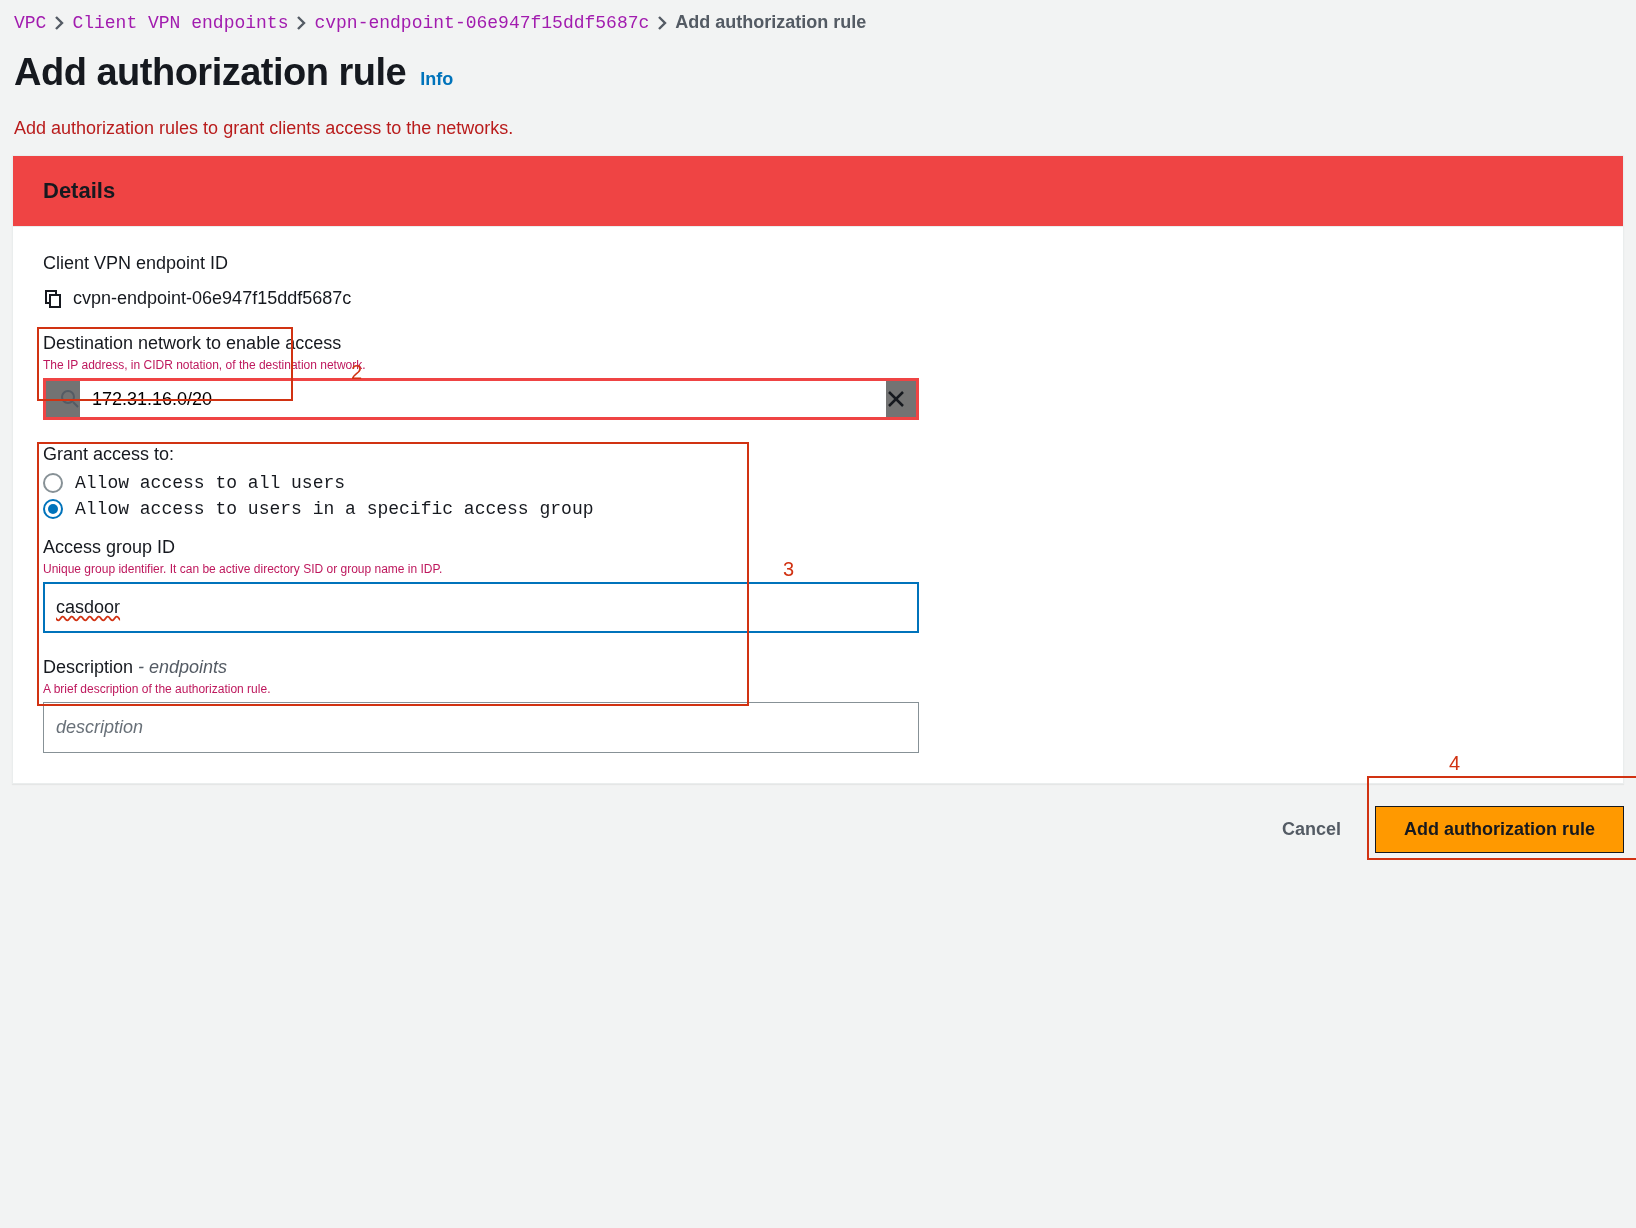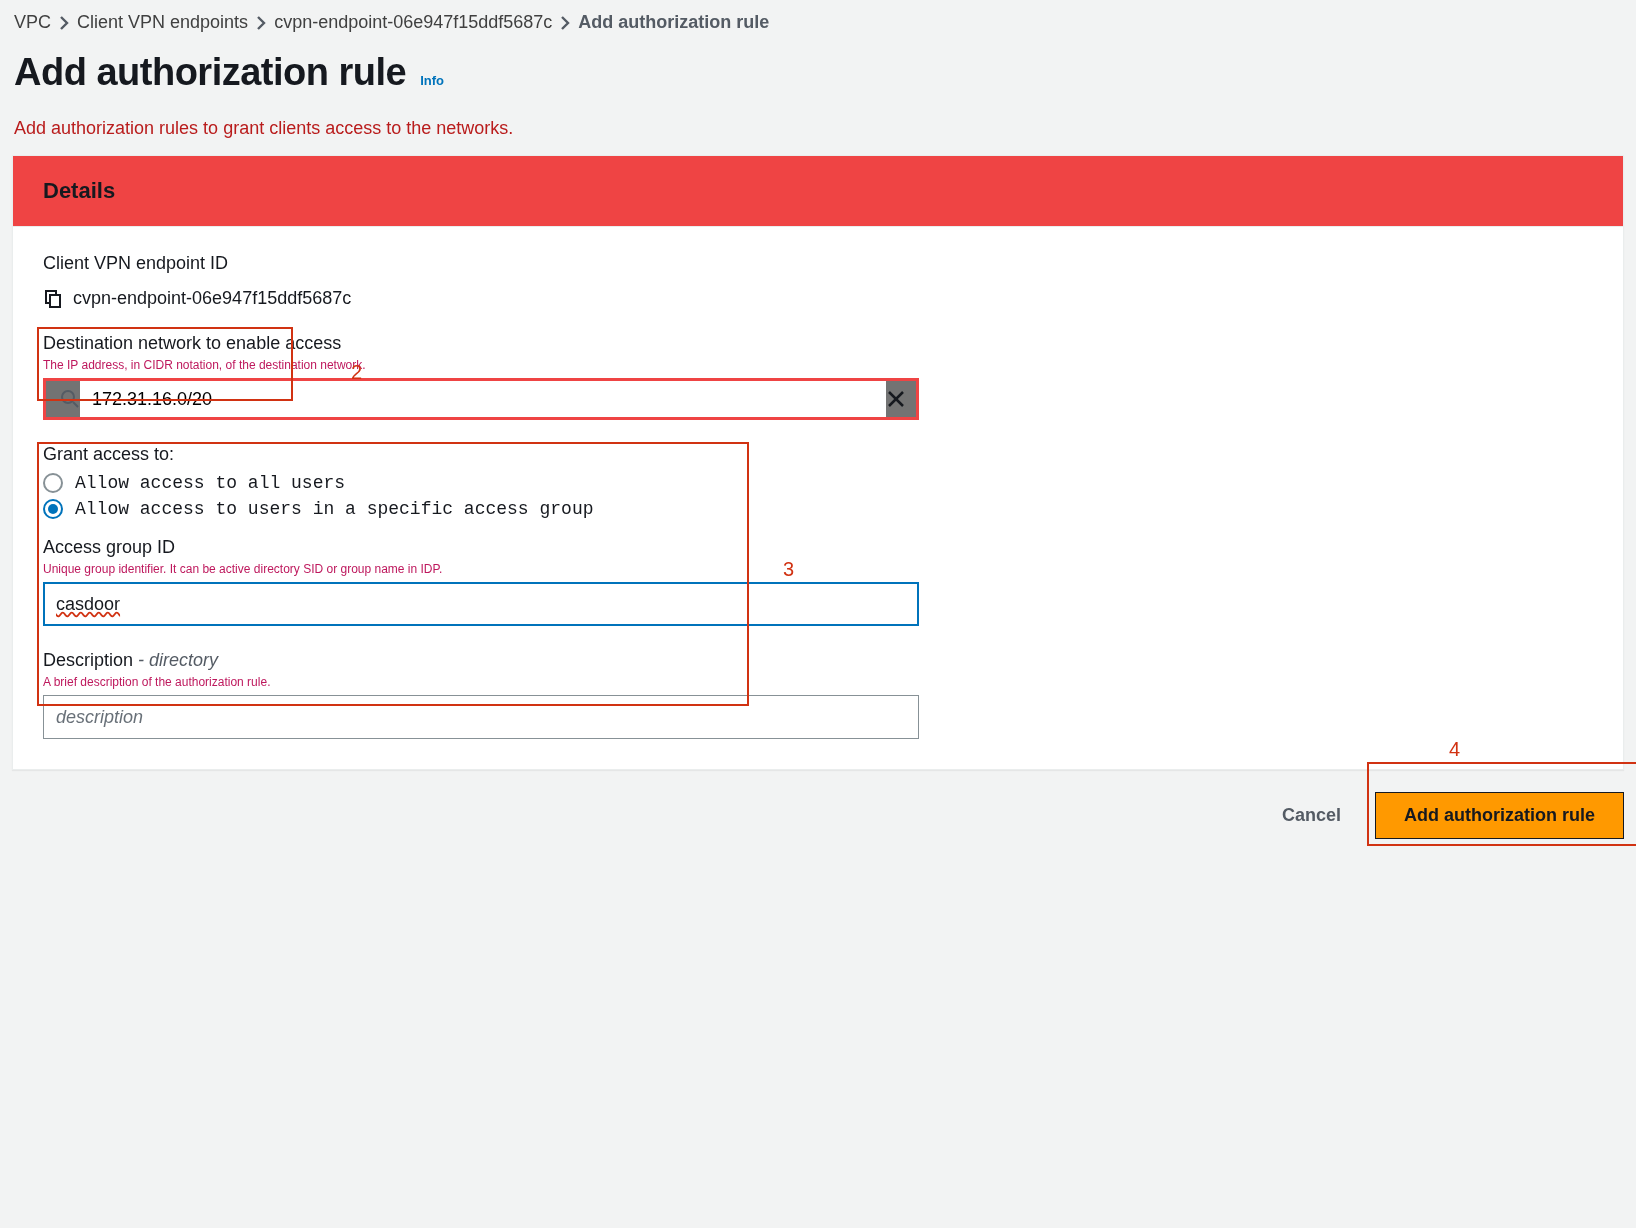--- a/index.html
+++ b/index.html
@@ -12,27 +12,27 @@
     .container { padding: 12px 12px 0 12px; }
     .breadcrumb {
       display: flex;
       align-items: center;
       flex-wrap: wrap;
       gap: 8px;
       font-size: 18px;
       margin-bottom: 18px;
       padding-left: 2px;
     }
-    .breadcrumb-link { color: #404040; text-decoration: none; cursor: pointer; }
+    .breadcrumb-link { color: #a21caf; text-decoration: none; cursor: pointer; font-family: Liberation Mono, monospace; }
     .breadcrumb-sep { color: #545b64; font-size: 18px; display:inline-flex; }
     .breadcrumb-current { color: #545b64; font-weight: 600; }
     .page-header { margin-bottom: 16px; padding-left: 2px; }
     .page-title-row { display: flex; align-items: baseline; gap: 14px; }
     .page-title { font-size: 38px; font-weight: 700; letter-spacing: -0.5px; }
-    .info-link { color: #0073bb; font-size: 13px; font-weight: 600; cursor: pointer; }
+    .info-link { color: #0073bb; font-size: 18px; font-weight: 600; cursor: pointer; }
     .page-subtitle { color: #b91c1c; font-size: 18px; margin-top: 24px; }
     .panel {
       background: #fff;
       border: 1px solid #eaeded;
       box-shadow: 0 1px 1px rgba(0,0,0,0.05);
     }
     .panel-header {
       padding: 22px 30px;
       border-bottom: 1px solid #eaeded;
       background: #ef4444;
@@ -62,21 +62,21 @@
     .radios { margin-top: 8px; }
     .radio-row { display:flex; align-items:center; gap:12px; margin: 6px 0; font-size:18px;font-family:Liberation Mono, monospace; }
     .radio-circle {
       width:20px; height:20px; border-radius:50%; border:2px solid #879196;
       display:inline-flex; align-items:center; justify-content:center; flex-shrink:0;
       cursor:pointer;
     }
     .radio-circle.selected { border-color:#0073bb; }
     .radio-dot { width:10px; height:10px; border-radius:50%; background:#0073bb; }
     .text-input {
-      width:100%; max-width:876px; height:44px; border:1px solid #879196;
+      width:100%; max-width:876px; height:51px; border:1px solid #879196;
       padding: 0 12px; font-size:18px; outline:none; background:#fff;
     }
     .text-input.focused { border: 2px solid #0073bb; padding: 0 11px; }
     .text-input::placeholder { font-style: italic; color:#687078; }
     .optional { font-style: italic; color:#545b64; }
     .spellcheck { text-decoration: underline wavy #d13212; text-underline-offset: 2px; }
     .actions {
       display:flex; justify-content:flex-end; align-items:center;
       gap: 20px; padding: 22px 0 30px 0;
     }
@@ -191,21 +191,21 @@
           <div class="field-label">Access group ID</div>
           <div class="field-help">Unique group identifier. It can be active directory SID or group name in IDP.</div>
           <div class="text-input focused" style="display:flex; align-items:center;">
             <span class="spellcheck">casdoor</span>
           </div>
         </div>
       </div>
 
       <div class="field" style="margin-top:6px; margin-bottom:0;">
         <div class="field-label">
-          <span>Description</span><span class="optional"> - directory</span>
+          <span>Description</span><span class="optional"> - endpoints</span>
         </div>
         <div class="field-help">A brief description of the authorization rule.</div>
         <input class="text-input" placeholder="description" style="">
       </div>
 
     </div>
   </div>
 
   <div class="actions rel">
     <button class="btn-cancel">Cancel</button>

